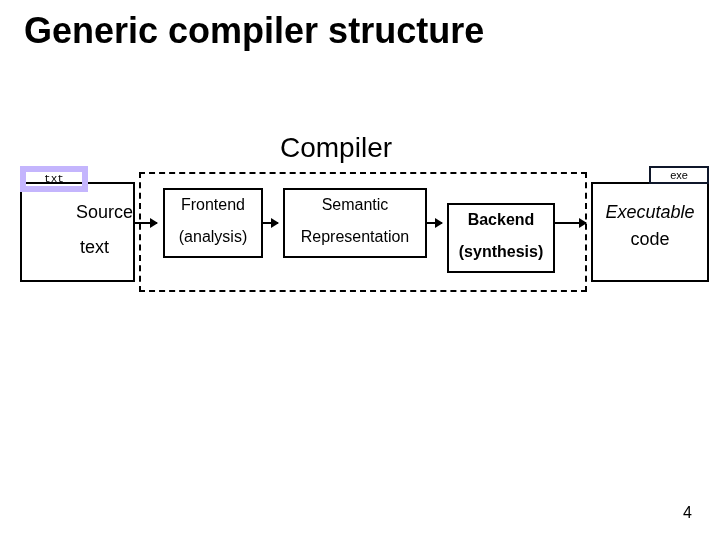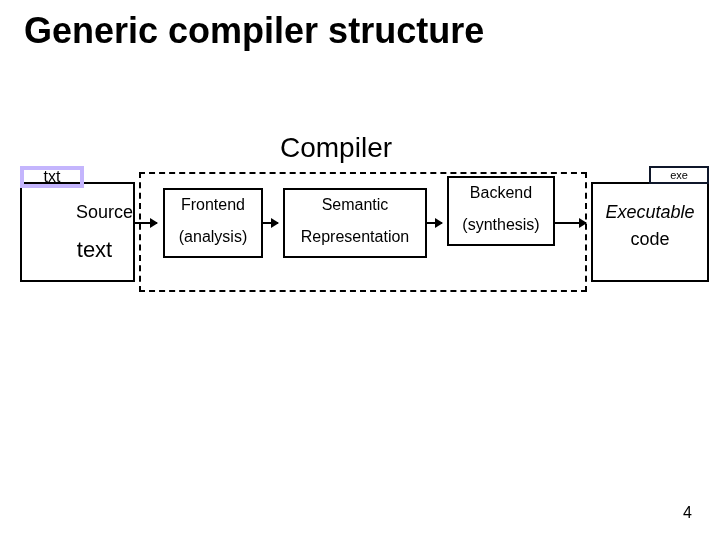--- a/index.html
+++ b/index.html
@@ -6,32 +6,32 @@
   .slide{position:relative;width:720px;height:540px;}
   .title{position:absolute;left:24px;top:10px;font-size:36px;font-weight:bold;}
   .compiler-label{position:absolute;left:280px;top:132px;font-size:28px;}
   .dashed-container{position:absolute;left:139px;top:172px;width:444px;height:116px;border:2px dashed #000;}
   
   .box{position:absolute;border:2px solid #000;background:#fff;text-align:center;}
   .box .l1{font-size:16px;margin-top:6px;}
   .box .l2{font-size:16px;margin-top:14px;}
   
   .b-source{left:20px;top:182px;width:111px;height:96px;}
-  .b-source .tag{position:absolute;left:-2px;top:-18px;width:56px;height:14px;border:4px solid #c4b5fd;font-size:16px;line-height:14px;}
+  .b-source .tag{position:absolute;left:-2px;top:-18px;width:56px;height:14px;border:6px solid #c4b5fd;font-size:11px;line-height:14px;font-family:Liberation Mono, monospace;}
   
   .b-frontend{left:163px;top:188px;width:96px;height:66px;}
   
   .b-semantic{left:283px;top:188px;width:140px;height:66px;}
   
-  .b-backend{left:447px;top:176px;width:104px;height:66px;}
+  .b-backend{left:447px;top:203px;width:104px;height:66px;font-weight:bold;}
   
   .b-exec{left:591px;top:182px;width:114px;height:96px;}
   .b-exec .tag{position:absolute;right:-2px;top:-18px;width:56px;height:14px;border:2px solid #0f172a;font-size:11px;line-height:14px;}
   
-  .b-source .l1{margin-top:18px;font-size:18px;text-align:right;} .b-source .l2{font-size:22px;padding-left:34px;}
+  .b-source .l1{margin-top:18px;font-size:18px;text-align:right;} .b-source .l2{font-size:18px;padding-left:34px;}
   .b-exec .l1{margin-top:18px;font-size:18px;font-style:italic;} .b-exec .l2{margin-top:6px;font-size:18px;}
   
   .arrow{position:absolute;height:2px;background:#000;}
   .arrow::after{content:"";position:absolute;right:-1px;top:-4px;border-left:8px solid #000;border-top:5px solid transparent;border-bottom:5px solid transparent;}
   .a1{left:133px;top:222px;width:24px;}
   .a2{left:261px;top:222px;width:17px;}
   .a3{left:425px;top:222px;width:17px;}
   .a4{left:553px;top:222px;width:33px;}
   .pagenum{position:absolute;right:28px;bottom:18px;font-size:16px;}
 </style>

